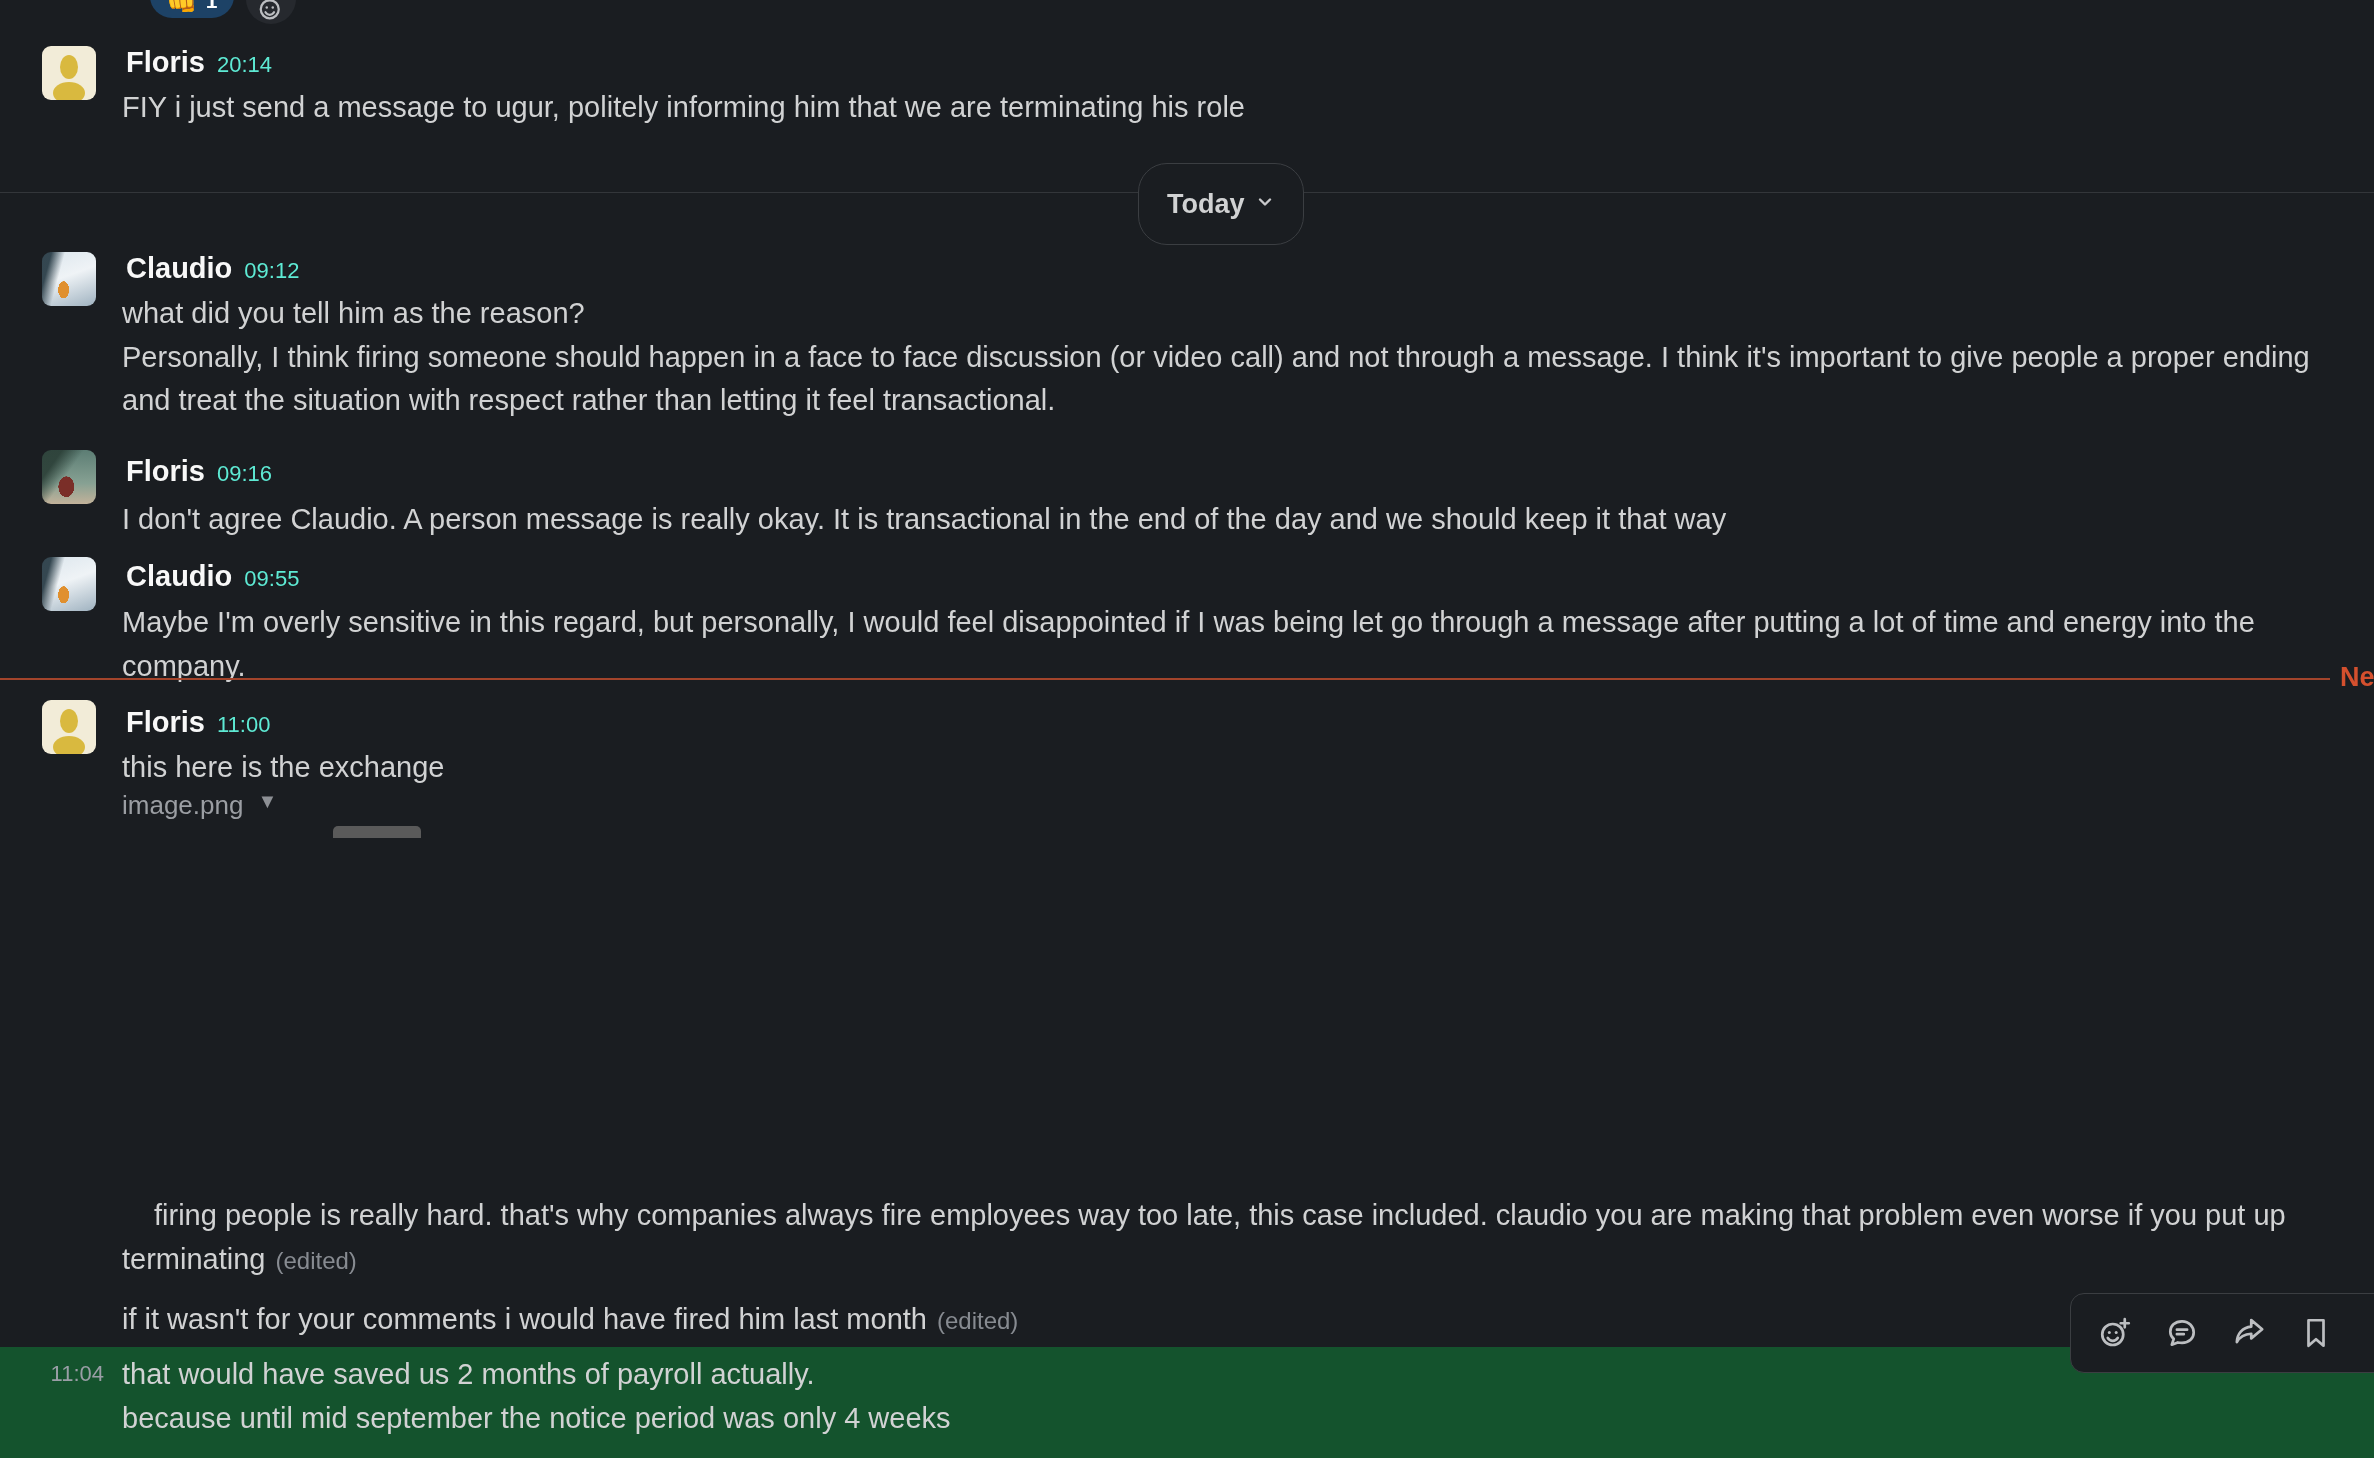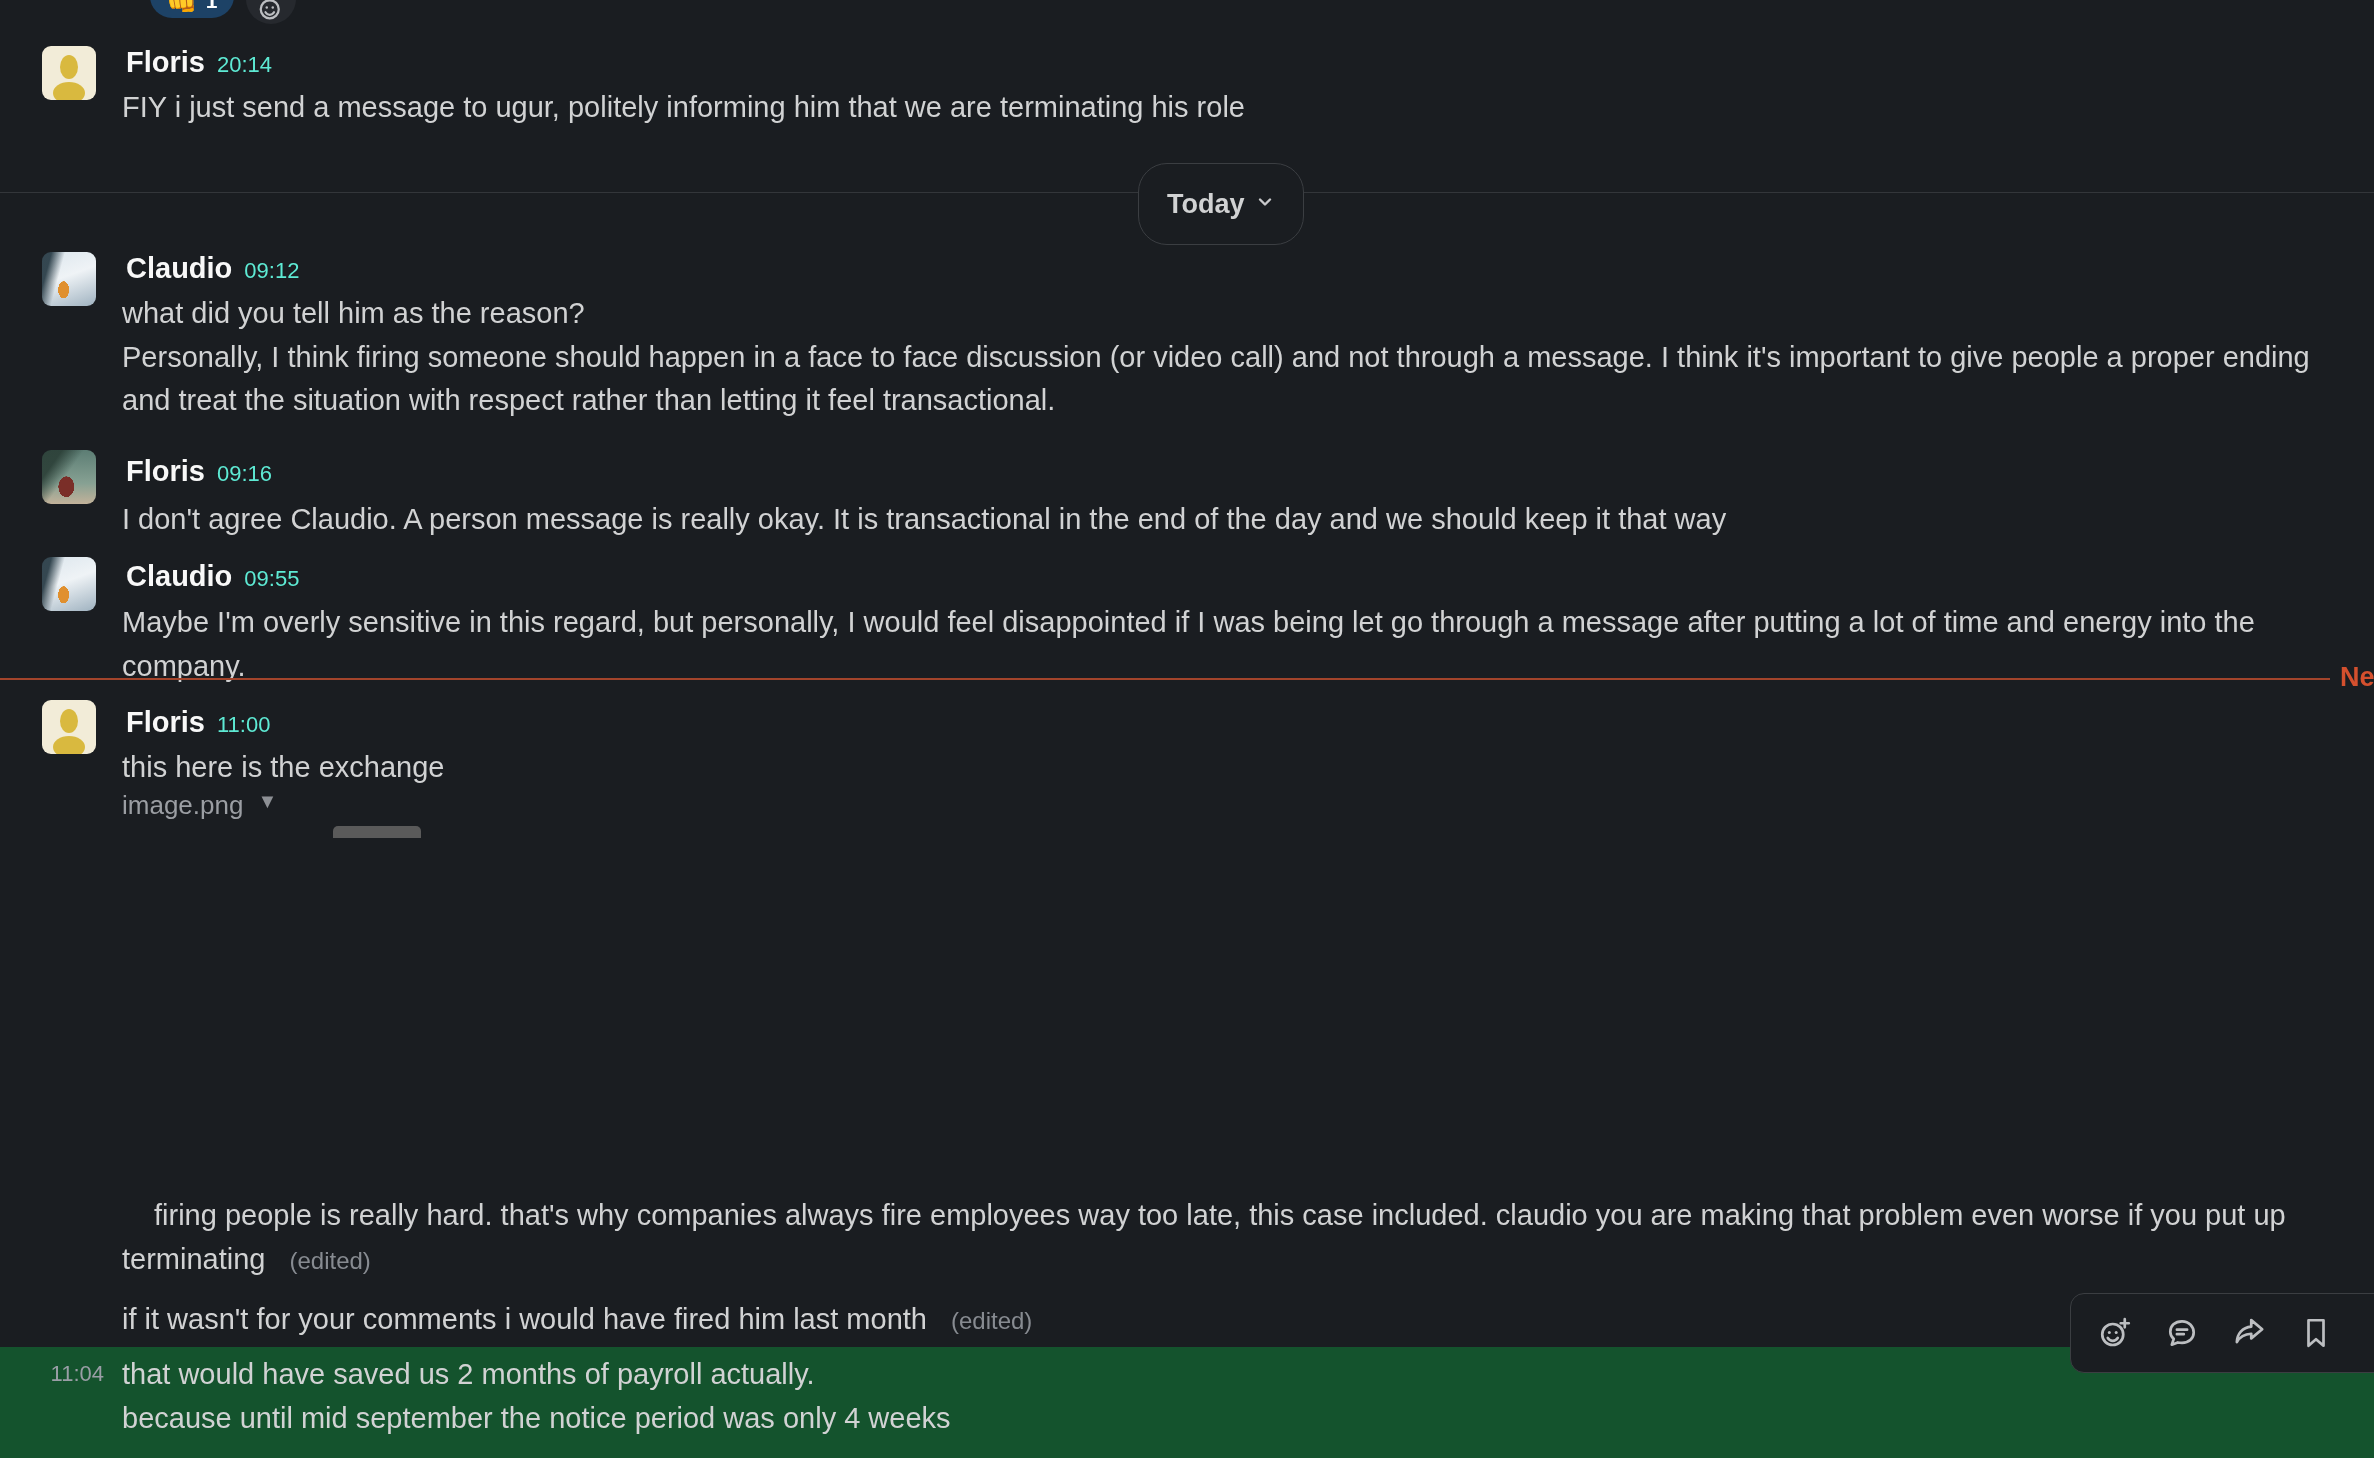--- a/index.html
+++ b/index.html
@@ -4,21 +4,21 @@
 <style>
   html,body{margin:0;padding:0;background:#121417;}
   .app{position:relative;width:2374px;height:1458px;background:#1A1D21;overflow:hidden;
        font-family:"Liberation Sans",sans-serif;color:#D1D2D3;}
   .abs{position:absolute;}
   .line{position:absolute;white-space:nowrap;font-size:29px;line-height:38px;color:#D1D2D3;}
   .avatar{position:absolute;left:42px;width:54px;height:54px;border-radius:9px;overflow:hidden;}
   .head{position:absolute;left:126px;display:flex;align-items:baseline;gap:12px;}
   .uname{font-weight:700;font-size:29px;color:#F8F8F8;}
   .utime{font-size:22px;color:#5eead4;}
-  .edited{color:#878B91;font-size:24px;margin-left:24px;}
+  .edited{color:#878B91;font-size:24px;margin-left:10px;}
 
   
   .rx-pill{position:absolute;left:150px;top:-26px;height:44px;width:84px;border-radius:22px;
            background:#1D4266;display:flex;align-items:flex-end;justify-content:center;gap:8px;
            padding-bottom:4px;box-sizing:border-box;border:0;}
   .rx-emoji{font-size:25px;line-height:26px;}
   .rx-count{color:#FFFFFF;font-size:21px;font-weight:700;line-height:26px;}
   .rx-add{position:absolute;left:246px;top:-26px;width:50px;height:50px;border-radius:50%;
           background:#26292E;border:0;display:flex;align-items:center;justify-content:center;}
 

